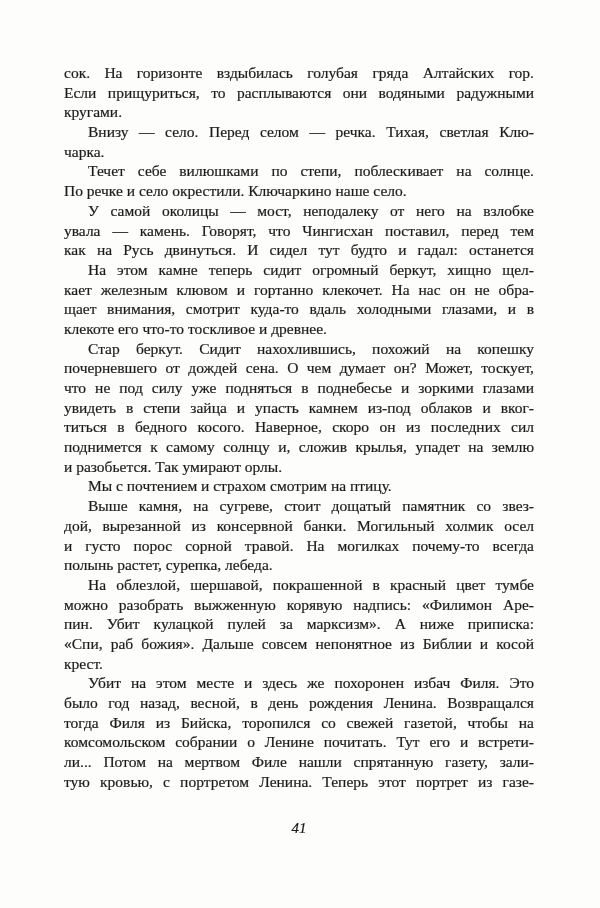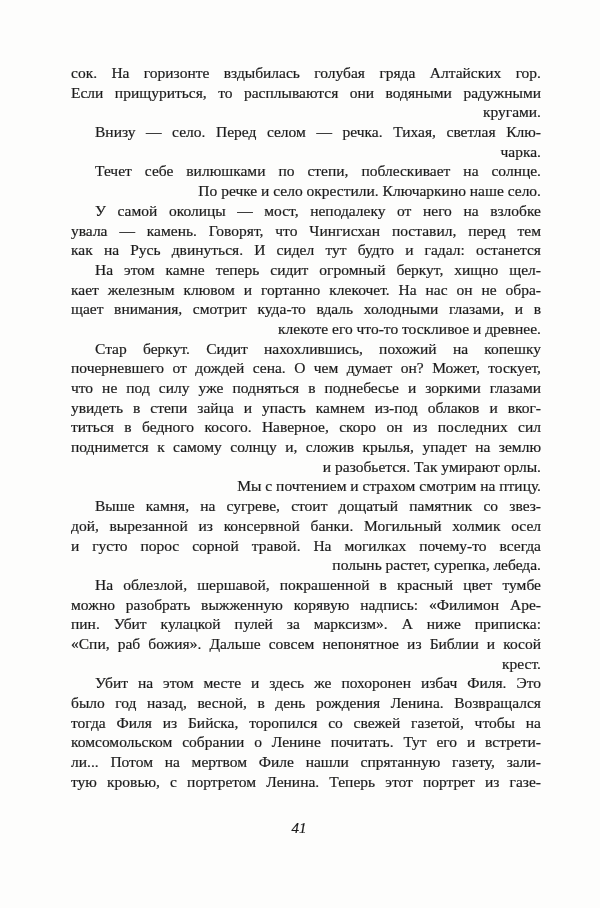--- a/index.html
+++ b/index.html
@@ -13,31 +13,30 @@
     height: 908px;
     background: #fdfdfc;
     overflow: hidden;
     font-family: "Liberation Serif", "DejaVu Serif", serif;
   }
   .text-block {
     position: absolute;
     left: 64px;
     top: 63px;
     width: 470px;
-    margin-left: 7px;
   }
   .line {
     font-size: 15.5px;
     line-height: 19.7px;
     height: 19.7px;
     color: #1c1c1c;
     overflow: hidden;
     white-space: normal;
     -webkit-text-stroke: 0.2px #1c1c1c;
-    text-align: right;
+    text-align: left;
   }
   .line.just {
     text-align: justify;
     text-align-last: justify;
   }
   .line.indent {
     text-indent: 24px;
   }
   .page-number {
     position: absolute;

